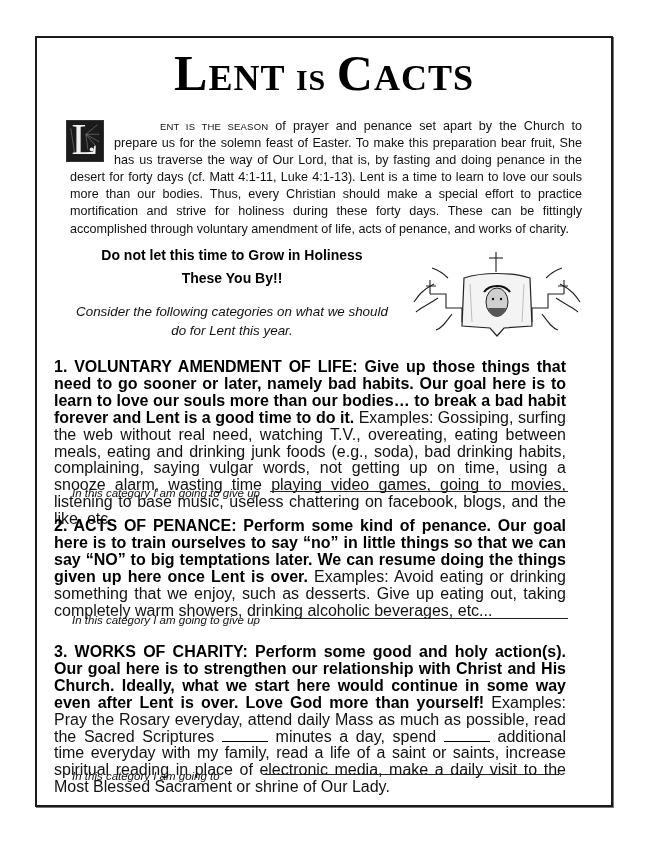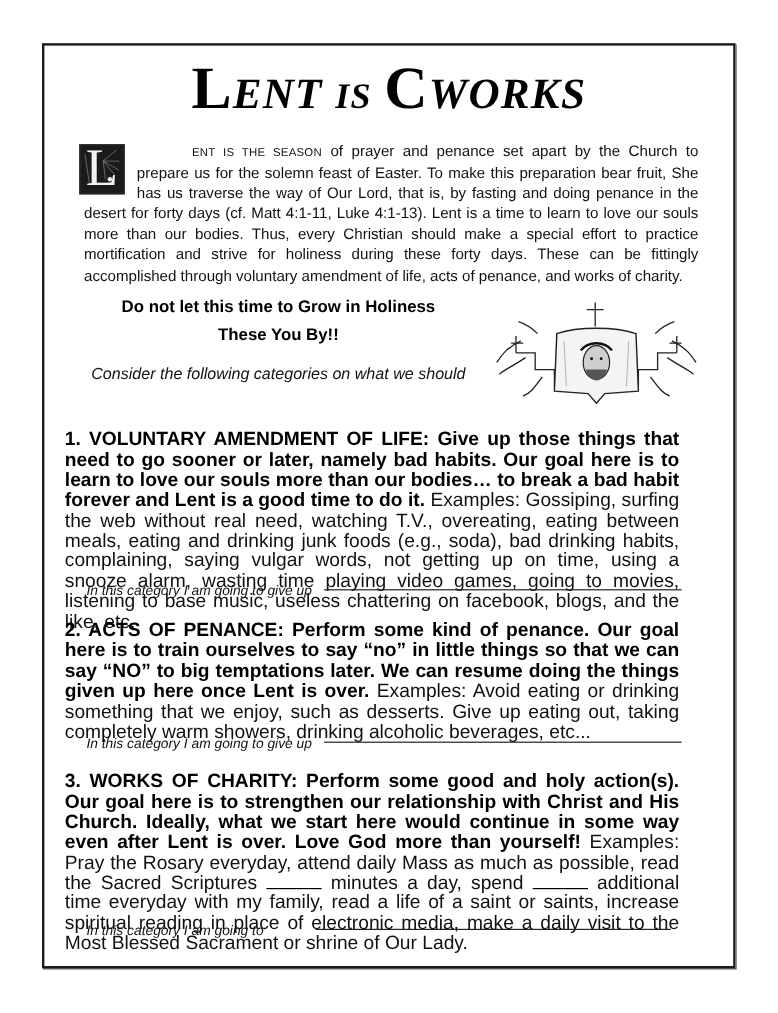--- a/index.html
+++ b/index.html
@@ -8,21 +8,21 @@
   .frame {
     position: absolute; left: 35px; top: 36px; width: 578px; height: 771px;
     border: 2px solid #1a1a1a; box-shadow: 1px 1px 0 #777;
   }
   .title {
     position: absolute; left: 0; top: 52px; width: 648px; text-align: center;
     font-family: "Liberation Serif", "DejaVu Serif", serif; font-weight: bold;
     font-size: 38px; letter-spacing: 1px; color: #000; line-height: 42px;
   }
   .title .big { font-size: 50px; }
-  .title .sc { font-size: 36px; font-style: italic; }
+  .title .sc { font-size: 36px; }
   .intro {
     position: absolute; left: 70px; top: 118px; width: 512px;
     font-size: 12.6px; line-height: 17.1px; text-align: justify; color: #111;
   }
   .dropcap {
     float: left; width: 38px; height: 42px; margin: 2px 10px 0 -4px;
     background: #1b1b1b; position: relative; border: 1px solid #333;
   }
   .dropcap .letter {
     position: absolute; left: 0; top: -3px; width: 100%; text-align: center;
@@ -60,21 +60,21 @@
   .f3 .line { width: 296px; margin-left: 12px; }
 </style>
 </head>
 <body>
 
 <div class="frame"></div>
 
 <h1 class="title">
   <span class="big">L</span><span class="sc">ENT</span>
   <span class="sc" style="font-size:30px">IS</span>
-  <span class="big">C</span><span class="sc">WORKS</span>
+  <span class="big">C</span><span class="sc">ACTS</span>
 </h1>
 
 <div class="intro">
   <div class="dropcap">
     <svg class="orn" viewBox="0 0 38 42">
       <g stroke="#888" stroke-width="0.6" fill="none">
         <line x1="20" y1="14" x2="32" y2="4"></line>
           <line x1="20" y1="14" x2="34" y2="14"></line>
         <line x1="20" y1="14" x2="30" y2="26"></line>
           <line x1="20" y1="14" x2="22" y2="30"></line>
@@ -88,20 +88,21 @@
   <span class="smallcaps">ENT IS THE SEASON</span><span> of prayer and penance set apart by the Church to prepare us for the solemn feast of Easter. To make this preparation bear fruit, She has us traverse the way of Our Lord, that is, by fasting and doing penance in the desert for forty days (cf. Matt 4:1-11, Luke 4:1-13). Lent is a time to learn to love our souls more than our bodies. Thus, every Christian should make a special effort to practice mortification and strive for holiness during these forty days. These can be fittingly accomplished through voluntary amendment of life, acts of penance, and works of charity.</span>
 </div>
 
 <div class="subhead">
   <div>Do not let this time to Grow in Holiness</div>
   <div>These You By!!</div>
 </div>
 
 <div class="consider">
   <div>Consider the following categories on what we should</div>
+  <div>do for Lent this year.</div>
 </div>
 
 <svg class="veronica" viewBox="0 0 170 90">
   <g stroke="#222" fill="none" stroke-width="1.1">
 
     <line x1="84" y1="2" x2="84" y2="22"></line>
       <line x1="77" y1="8" x2="91" y2="8"></line>
 
     <path d="M18 30 L18 44 M14 36 L24 36 M18 44 L34 44 L34 58 L50 58 L50 72"></path>
     <path d="M22 34 C10 40 6 46 2 52 M26 48 C14 56 8 58 4 62 M36 28 C30 22 26 20 20 18 M40 64 C34 72 30 78 24 80"></path>

